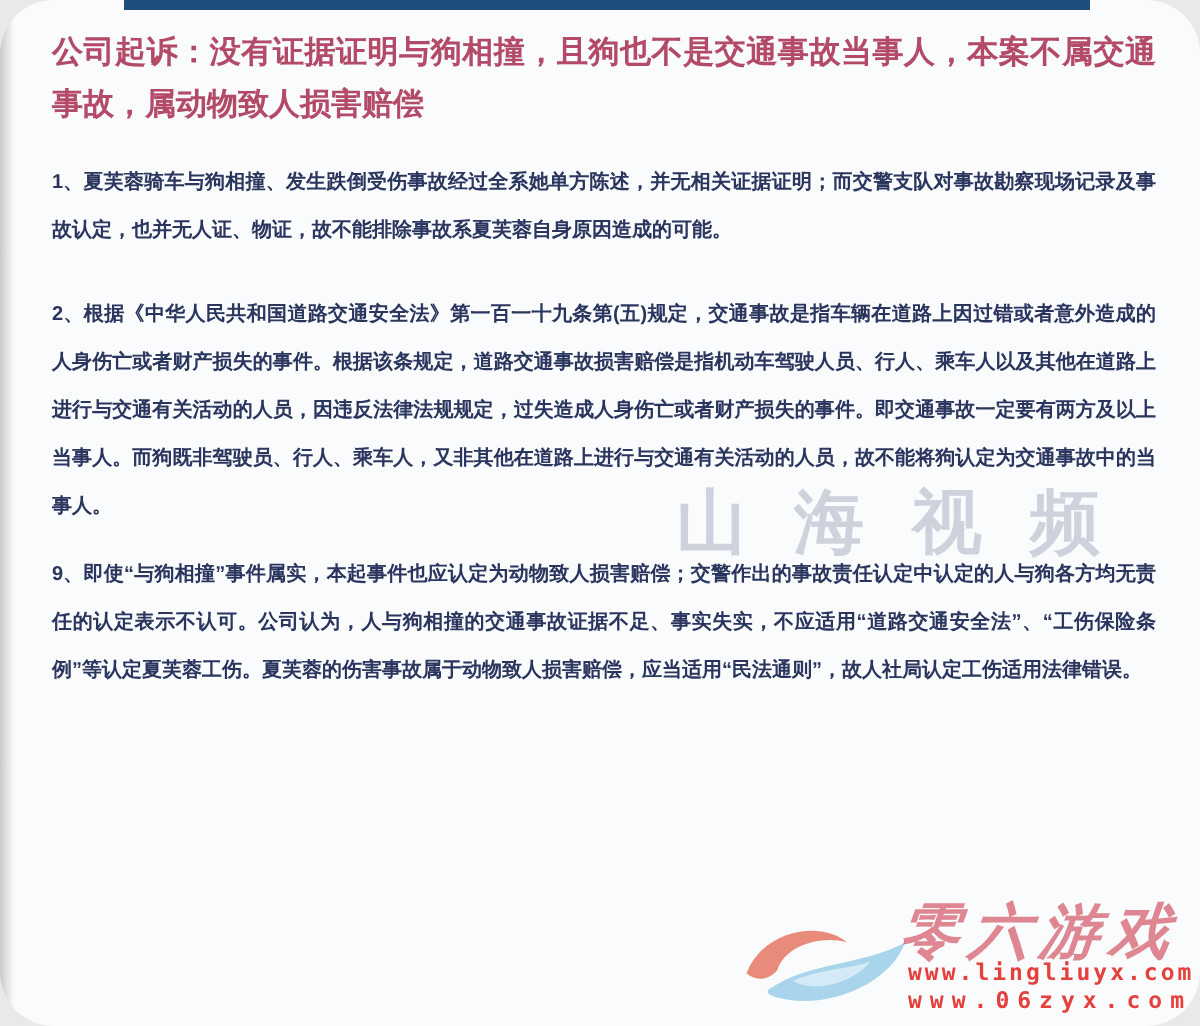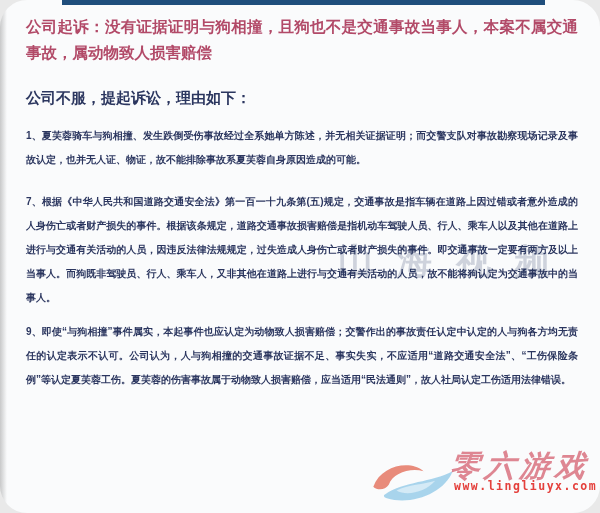--- a/index.html
+++ b/index.html
@@ -83,33 +83,33 @@
 <body>
 
 <div class="page" style="--page-bg: #fafbfc; --accent-bar: #1f4e7c; --heading-color: #b24a68; --body-color: #2b365f; --url-color: #e4403c; --brand-wm-color: rgba(198,38,58,0.55);">
 
   <div class="edge-shadow"></div>
 
   <div class="top-bar"></div>
 
   <div class="content">
     <p class="heading">公司起诉：没有证据证明与狗相撞，且狗也不是交通事故当事人，本案不属交通事故，属动物致人损害赔偿</p>
-    <p class="intro">公司不服，提起诉讼，理由如下：</p>
     <p class="para p1">1、夏芙蓉骑车与狗相撞、发生跌倒受伤事故经过全系她单方陈述，并无相关证据证明；而交警支队对事故勘察现场记录及事故认定，也并无人证、物证，故不能排除事故系夏芙蓉自身原因造成的可能。</p>
-    <p class="para p2">7、根据《中华人民共和国道路交通安全法》第一百一十九条第(五)规定，交通事故是指车辆在道路上因过错或者意外造成的人身伤亡或者财产损失的事件。根据该条规定，道路交通事故损害赔偿是指机动车驾驶人员、行人、乘车人以及其他在道路上进行与交通有关活动的人员，因违反法律法规规定，过失造成人身伤亡或者财产损失的事件。即交通事故一定要有两方及以上当事人。而狗既非驾驶员、行人、乘车人，又非其他在道路上进行与交通有关活动的人员，故不能将狗认定为交通事故中的当事人。</p>
+    <p class="para p2">2、根据《中华人民共和国道路交通安全法》第一百一十九条第(五)规定，交通事故是指车辆在道路上因过错或者意外造成的人身伤亡或者财产损失的事件。根据该条规定，道路交通事故损害赔偿是指机动车驾驶人员、行人、乘车人以及其他在道路上进行与交通有关活动的人员，因违反法律法规规定，过失造成人身伤亡或者财产损失的事件。即交通事故一定要有两方及以上当事人。而狗既非驾驶员、行人、乘车人，又非其他在道路上进行与交通有关活动的人员，故不能将狗认定为交通事故中的当事人。</p>
     <p class="para p3">9、即使“与狗相撞”事件属实，本起事件也应认定为动物致人损害赔偿；交警作出的事故责任认定中认定的人与狗各方均无责任的认定表示不认可。公司认为，人与狗相撞的交通事故证据不足、事实失实，不应适用“道路交通安全法”、“工伤保险条例”等认定夏芙蓉工伤。夏芙蓉的伤害事故属于动物致人损害赔偿，应当适用“民法通则”，故人社局认定工伤适用法律错误。</p>
   </div>
 
   <div class="wm-center">山海视频</div>
 
   <div class="wm-footer">
     <svg class="wm-logo" viewBox="0 0 90 60" aria-hidden="true">
       <path d="M6 40 C 14 18, 44 12, 58 24 C 44 20, 26 26, 22 38 C 18 44, 10 44, 6 40 Z" fill="#e0563f" opacity="0.8"></path>
       <path d="M18 48 C 38 34, 66 36, 88 24 C 80 46, 46 60, 20 52 C 17 51, 16 49, 18 48 Z" fill="#8ac6e6" opacity="0.85"></path>
       <path d="M30 44 C 42 38, 58 38, 70 34 C 60 46, 40 50, 30 44 Z" fill="#ffffff" opacity="0.5"></path>
     </svg>
     <div class="wm-brand">零六游戏</div>
     <div class="wm-urls">
       <div class="wm-url-1">www.lingliuyx.com</div>
+      <div class="wm-url-2">www.06zyx.com</div>
     </div>
   </div>
 
 </div>
 
 </body></html>

